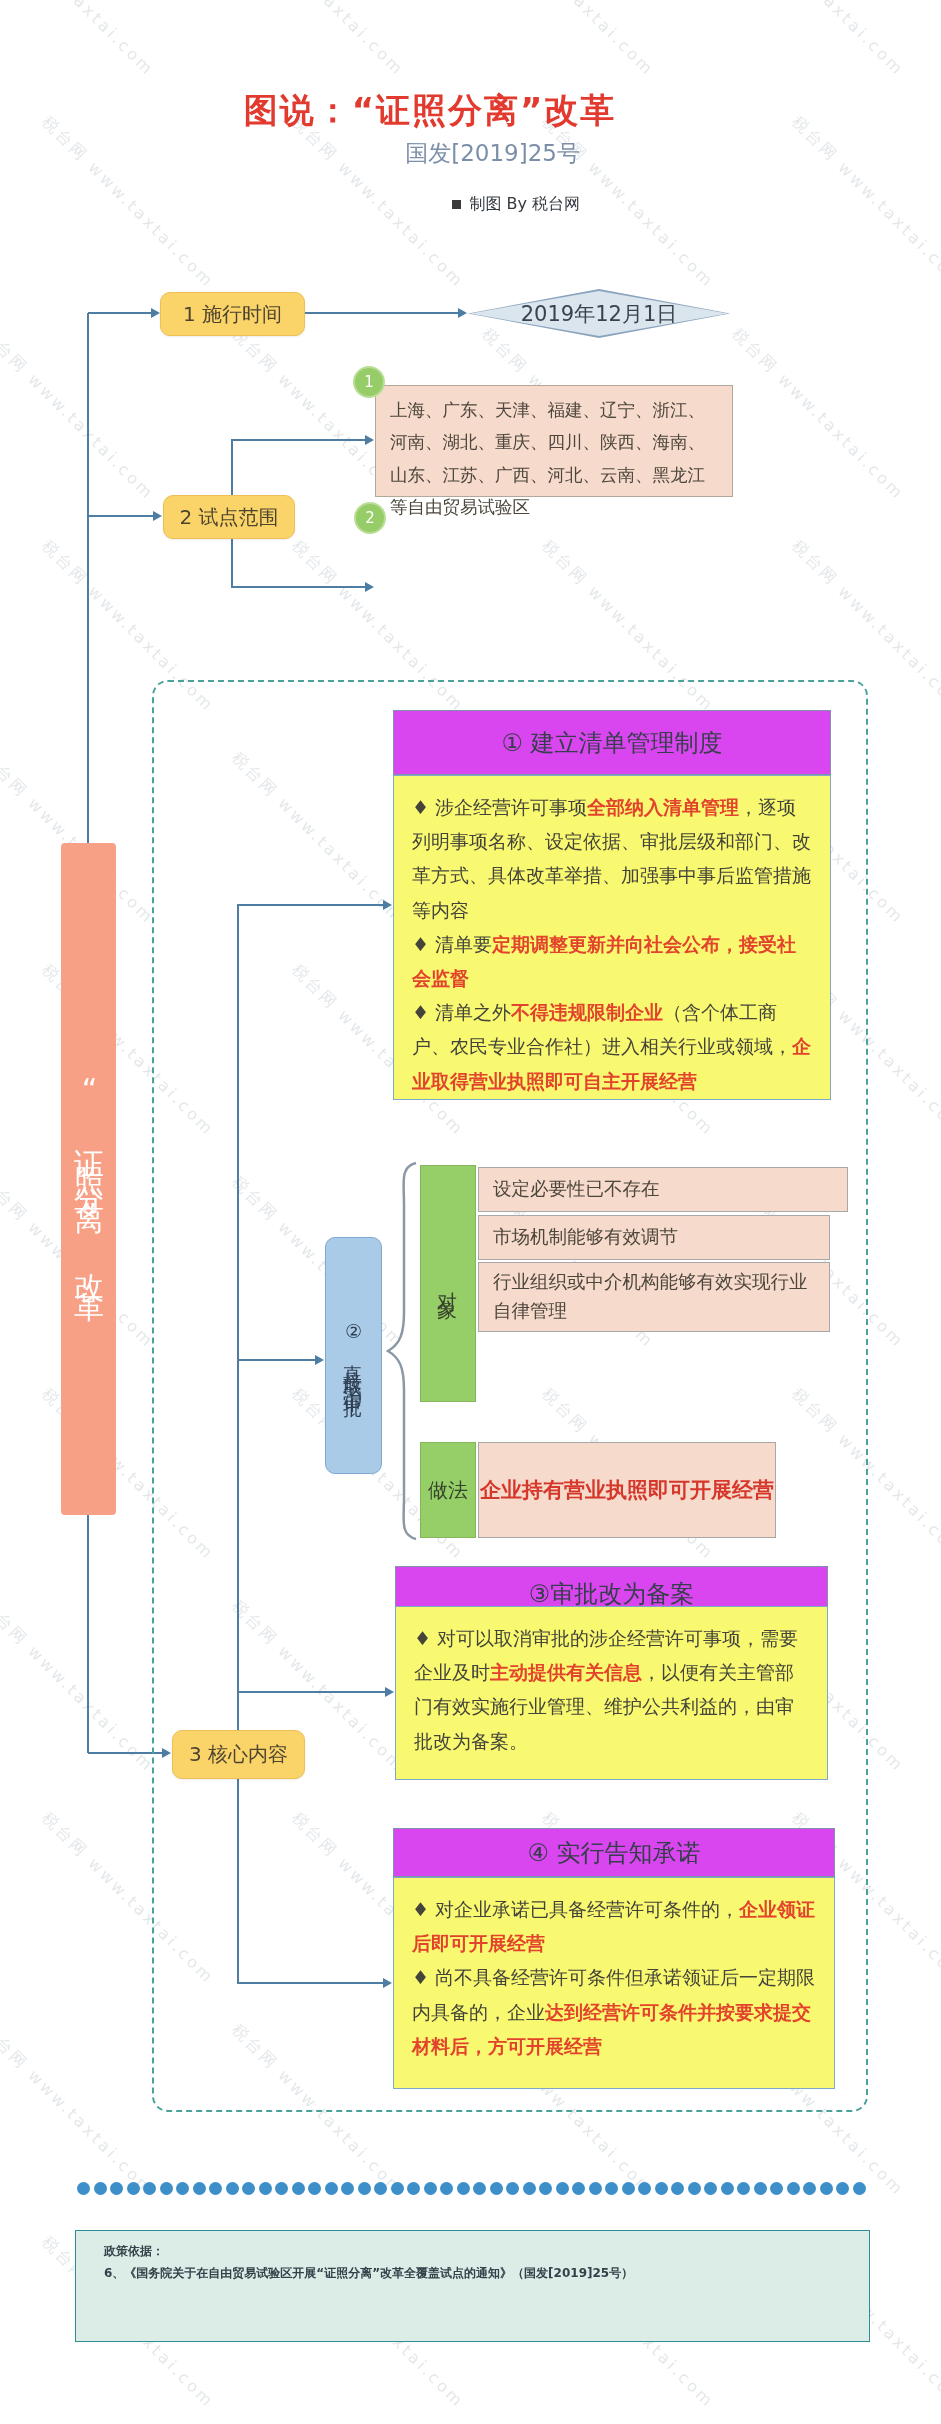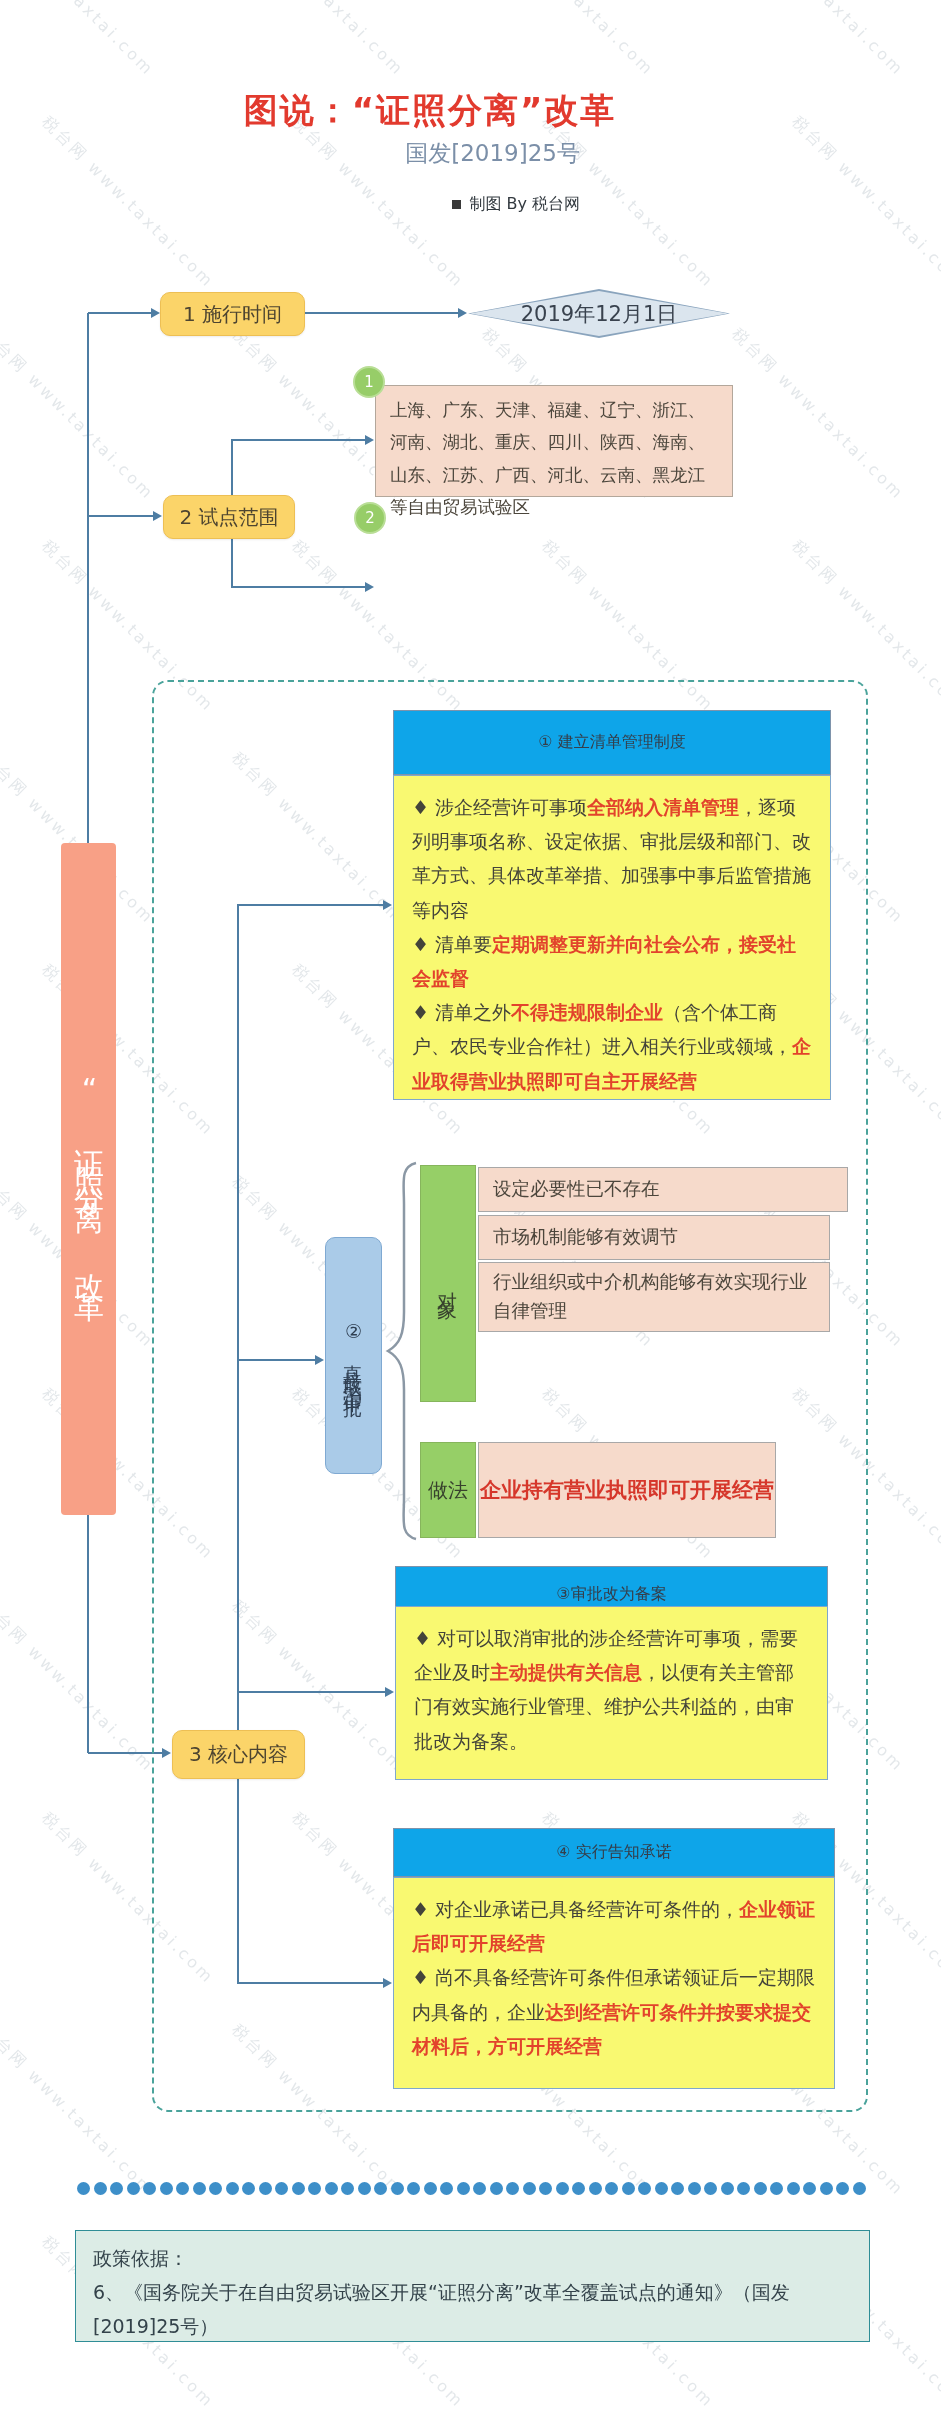--- a/index.html
+++ b/index.html
@@ -22,39 +22,39 @@
   .diamond-outer{position:absolute;left:468px;top:289px;width:262px;height:49px;background:#8aa4bd;clip-path:polygon(50% 0,100% 50%,50% 100%,0 50%);z-index:2;}
   .diamond-inner{position:absolute;left:2px;top:2px;width:258px;height:45px;background:#dbe5ee;clip-path:polygon(50% 0,100% 50%,50% 100%,0 50%);display:flex;align-items:center;justify-content:center;font-size:21px;color:#39424e;}
 
   .badge{position:absolute;width:32px;height:32px;border-radius:50%;background:#97cd68;border:2px solid #b9de96;box-sizing:border-box;display:flex;align-items:center;justify-content:center;color:#ffffff;font-size:15px;z-index:4;}
 
   .pinkbox{position:absolute;background:#f6dacb;border:1px solid #b3a79b;box-sizing:border-box;padding:8px 14px;font-size:17.5px;line-height:1.85;color:#4c463c;z-index:2;}
   .pinkbox .hl{color:#d6372b;font-weight:bold;}
 
   .dashed-frame{position:absolute;left:152px;top:680px;width:716px;height:1432px;border:2px dashed #4aa39b;border-radius:16px;box-sizing:border-box;z-index:1;}
 
-  .sec-header{position:absolute;background:#0ea5e9;border:1px solid #7e93ab;box-sizing:border-box;display:flex;align-items:center;justify-content:center;font-size:16px;color:#353e4a;z-index:2;}
+  .sec-header{position:absolute;background:#d946ef;border:1px solid #7e93ab;box-sizing:border-box;display:flex;align-items:center;justify-content:center;font-size:24px;color:#353e4a;z-index:2;}
   .sec-body{position:absolute;background:#f9f971;border:1px solid #7fa7cc;box-sizing:border-box;padding:14px 18px;font-size:19px;line-height:1.8;color:#44443a;z-index:2;}
   .sec-body p{margin:0;}
   .sec-body .hl{color:#e2432c;font-weight:bold;}
 
   .greenbox{position:absolute;background:#96cf67;border:1px solid #86b55c;box-sizing:border-box;display:flex;align-items:center;justify-content:center;color:#37412d;z-index:2;}
   .vtext{writing-mode:vertical-rl;text-orientation:upright;}
   .row-pink{position:absolute;background:#f6dacb;border:1px solid #a8a8a8;box-sizing:border-box;display:flex;align-items:center;padding:4px 14px;font-size:18.5px;line-height:1.55;color:#4c463c;z-index:2;}
   .bluebox{position:absolute;left:325px;top:1237px;width:57px;height:237px;background:#aacbe8;border:1px solid #7fa9d2;border-radius:10px;box-sizing:border-box;display:flex;align-items:center;justify-content:center;font-size:19px;color:#2f3f52;z-index:2;}
   .method-pink{position:absolute;background:#f6dacb;border:1px solid #a8a8a8;box-sizing:border-box;display:flex;align-items:center;justify-content:center;font-size:21px;font-weight:bold;color:#d6372b;z-index:2;}
   .brace{position:absolute;z-index:2;}
 
   .salmon{position:absolute;left:61px;top:843px;width:55px;height:672px;background:#f8a086;border-radius:4px;display:flex;align-items:center;justify-content:center;z-index:3;}
   .salmon .vtext{font-size:30px;color:#ffffff;letter-spacing:18px;text-orientation:upright;}
 
   .dots{position:absolute;left:77px;top:2182px;width:792px;display:flex;gap:3.5px;z-index:2;}
   .dot{width:13px;height:13px;border-radius:50%;background:#3d8fc9;flex:0 0 auto;}
 
-  .policy{position:absolute;left:75px;top:2230px;width:795px;height:112px;background:#dcece6;border:1px solid #2f8d96;box-sizing:border-box;padding:10px 17px;font-size:19px;line-height:1.8;color:#33424a;z-index:2;}
+  .policy{position:absolute;left:75px;top:2230px;width:795px;height:112px;background:#dcece6;border:1px solid #2f8d96;box-sizing:border-box;padding:10px 28px;font-size:12px;line-height:1.8;color:#33424a;z-index:2;font-weight:bold;}
   .policy p{margin:0;}
 </style>
 </head>
 <body>
 
 <div id="canvas">
 
   <div class="wm-layer">
       <div class="wm" style="left: -50px; top: -20px;">税台网 www.taxtai.com</div>
       <div class="wm" style="left: 200px; top: -20px;">税台网 www.taxtai.com</div>

